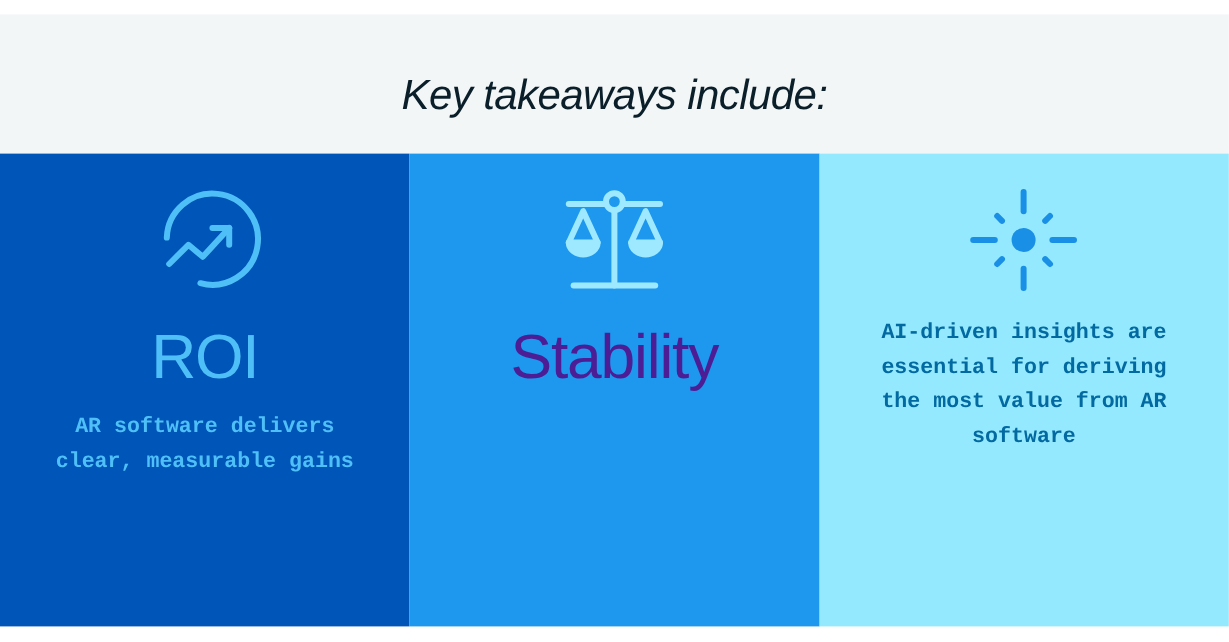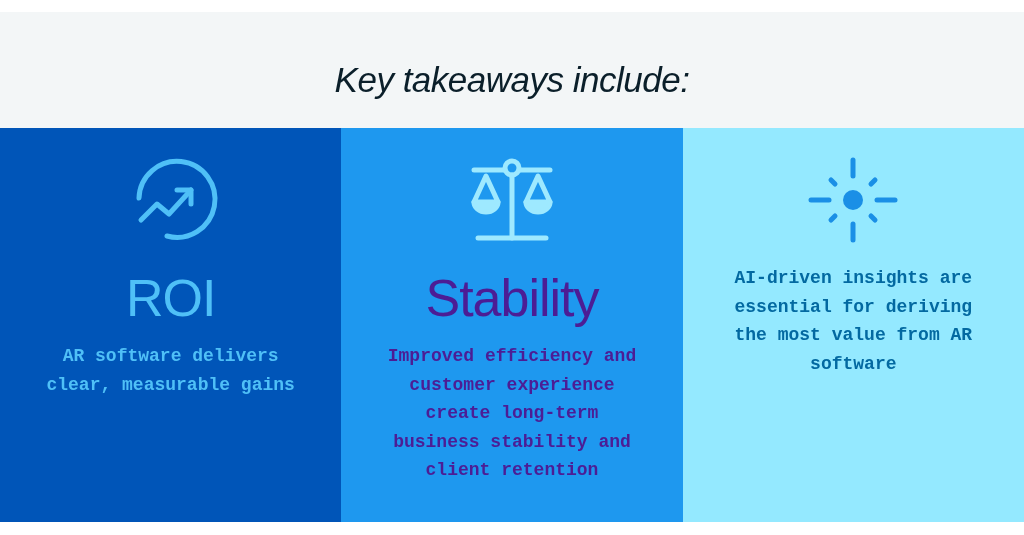--- a/index.html
+++ b/index.html
@@ -44,21 +44,20 @@
         <line x1="57" y1="20" x2="88" y2="20"></line>
         <line x1="50" y1="25" x2="50" y2="88"></line>
         <line x1="16" y1="88" x2="84" y2="88"></line>
         <path d="M24 26 L12 52 H36 Z"></path>
         <path d="M12 52 A12 10 0 0 0 36 52" fill="#9ee9ff"></path>
         <path d="M76 26 L64 52 H88 Z"></path>
         <path d="M64 52 A12 10 0 0 0 88 52" fill="#9ee9ff"></path>
       </svg>
     </div>
     <div class="title">Stability</div>
-    <div class="desc" style="max-width:270px;">Improved efficiency and customer experience create long-term business stability and client retention</div>
   </div>
 
   <div class="col col-ai">
     <div class="icon">
       <svg width="100" height="100" viewBox="0 0 100 100" fill="none" stroke="#1a8fe6" stroke-width="5" stroke-linecap="round">
         <circle cx="50" cy="50" r="10" fill="#1a8fe6" stroke="none"></circle>
         <line x1="50" y1="10" x2="50" y2="26"></line>
         <line x1="50" y1="74" x2="50" y2="90"></line>
         <line x1="8" y1="50" x2="26" y2="50"></line>
         <line x1="74" y1="50" x2="92" y2="50"></line>

